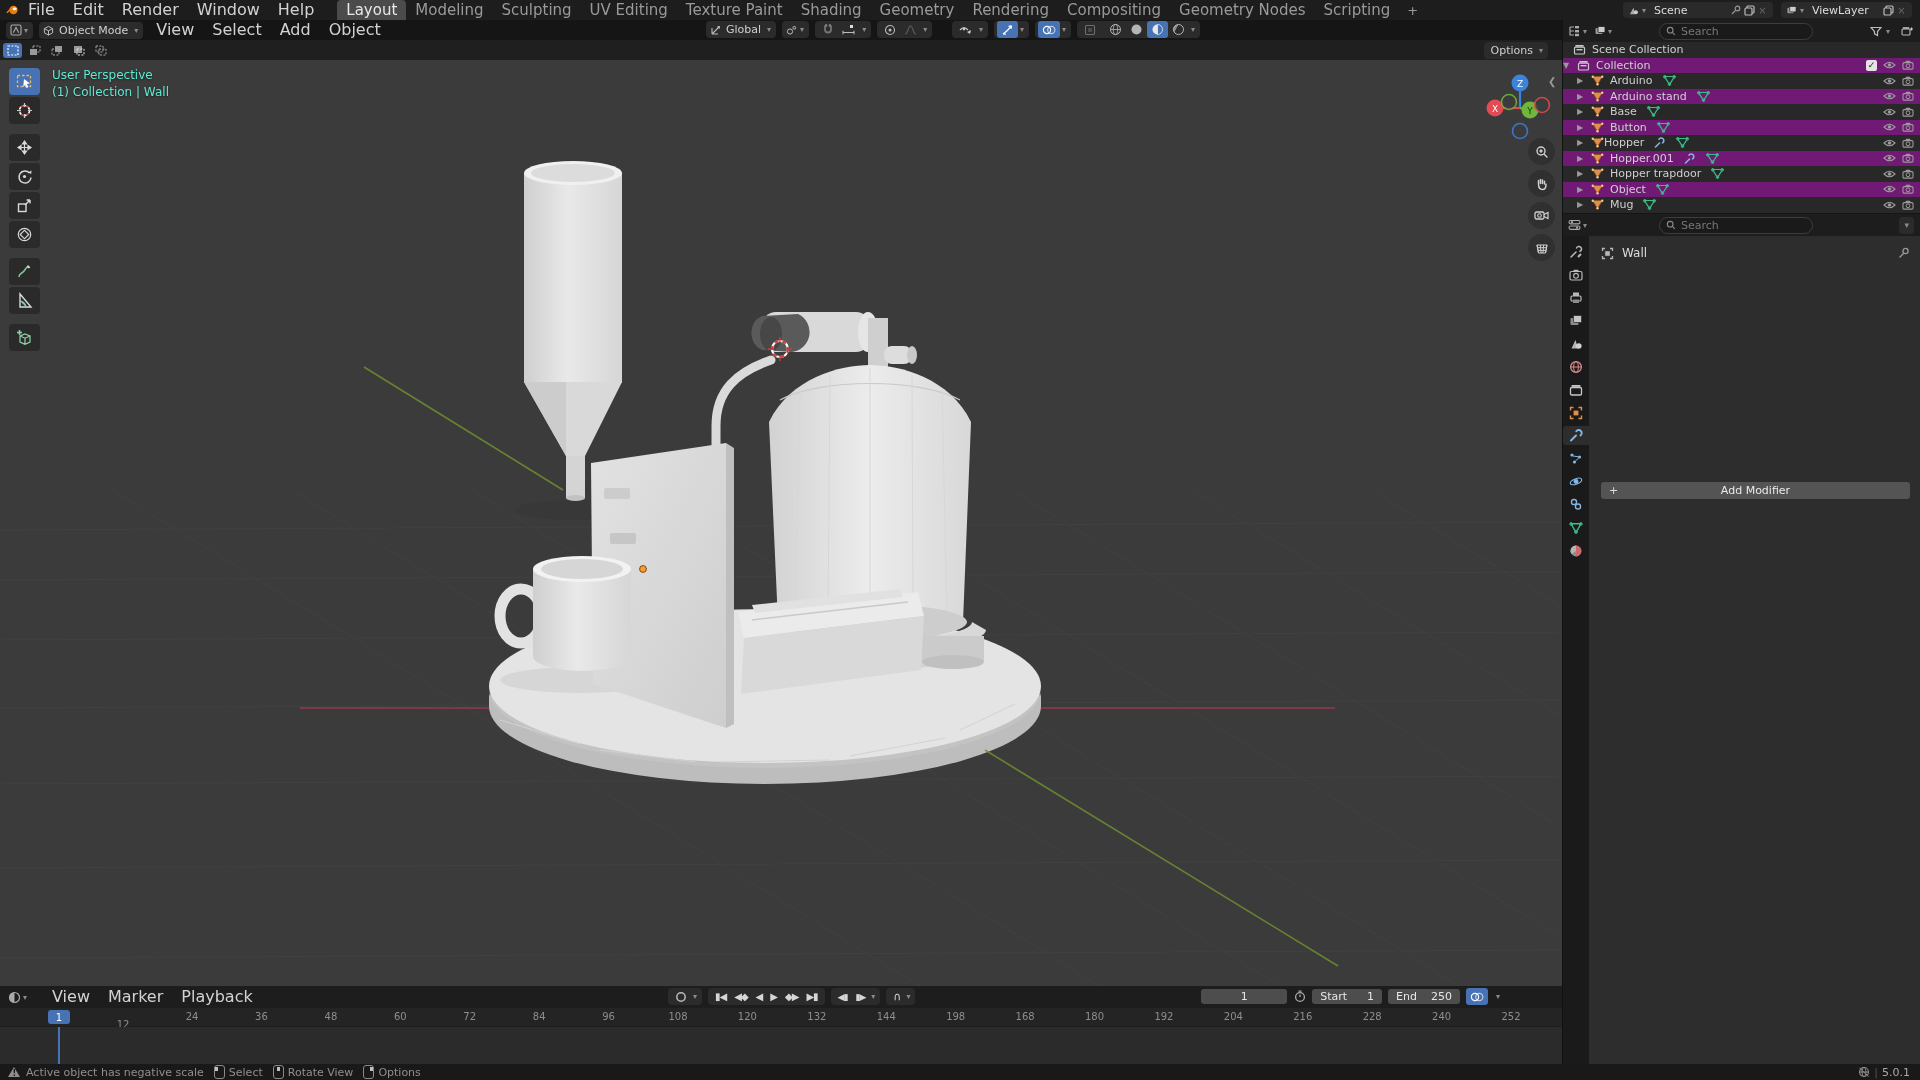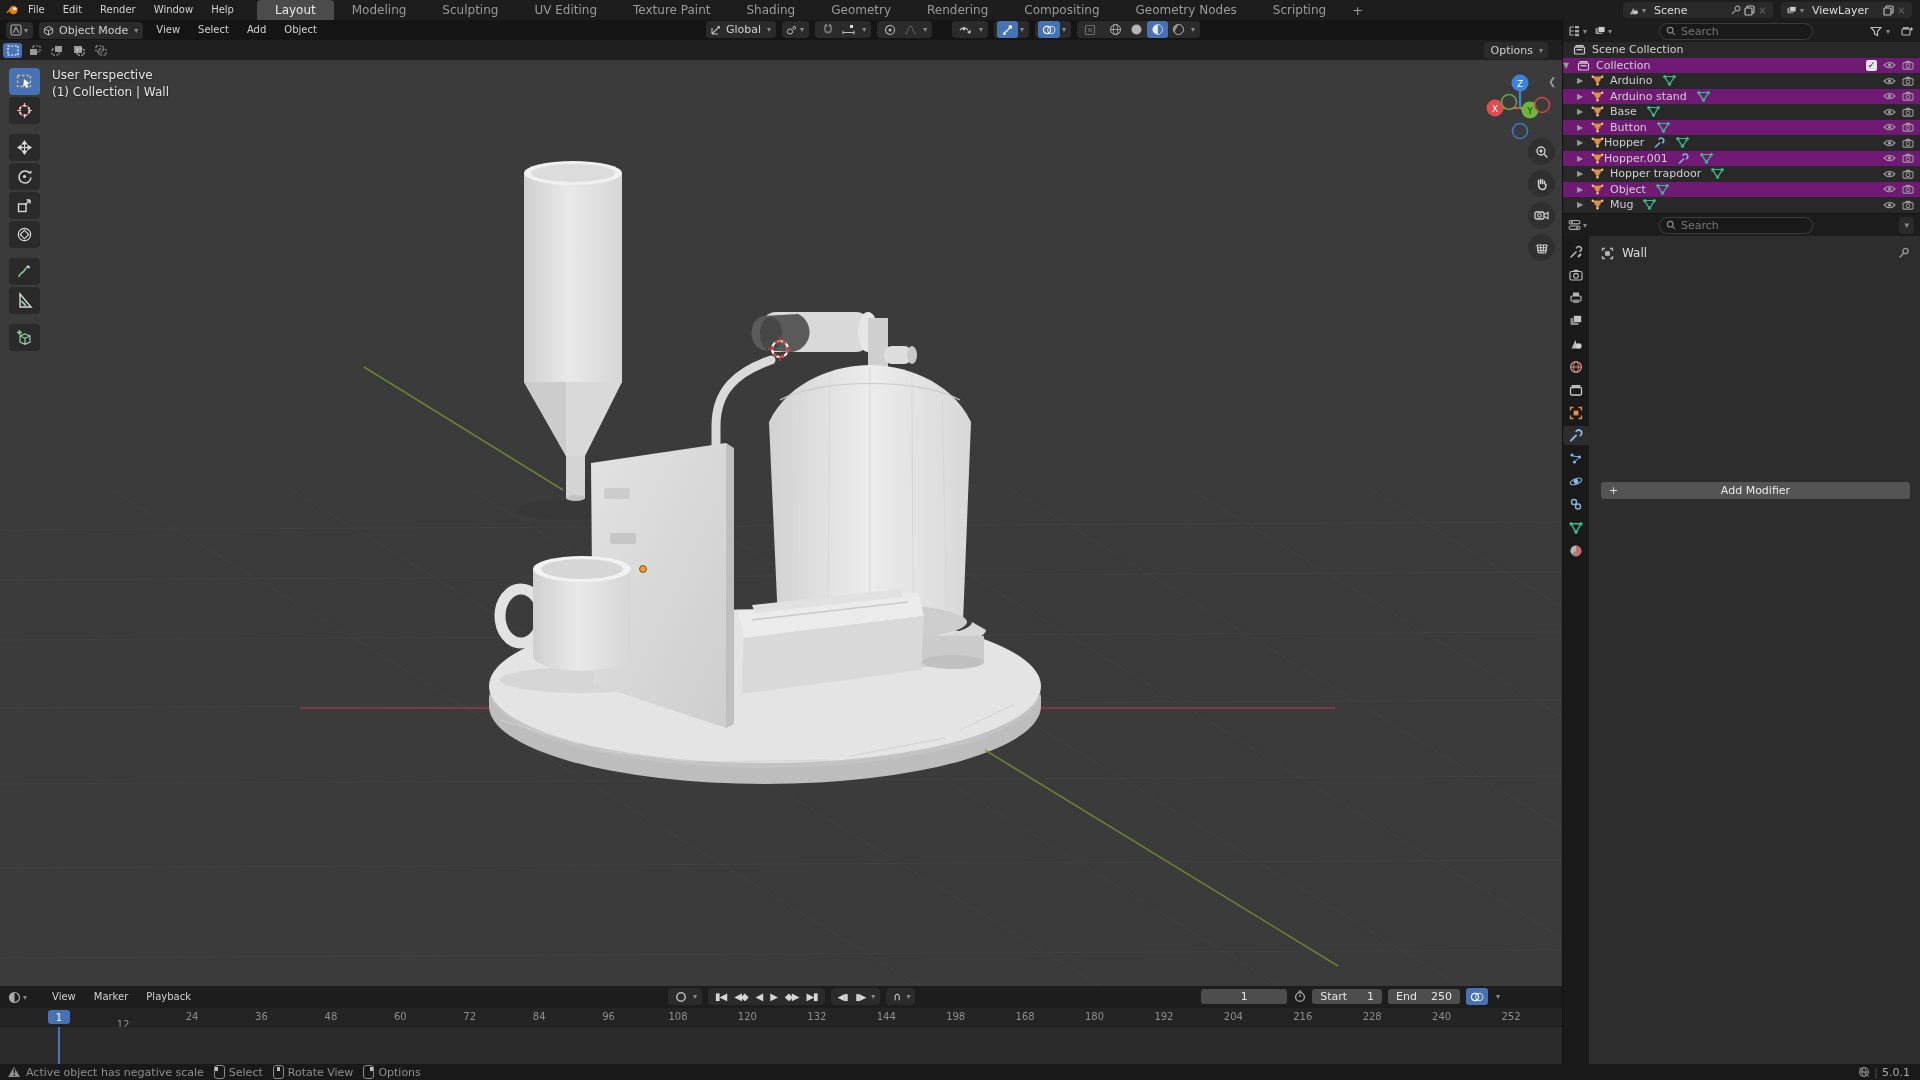--- a/index.html
+++ b/index.html
@@ -2,41 +2,41 @@
 <html><head>
 <meta charset="utf-8">
 <style>
   html,body{margin:0;padding:0;background:#0c0c0c;}
   body{width:1920px;height:1080px;position:relative;overflow:hidden;
        font-family:"DejaVu Sans","Liberation Sans",sans-serif;font-size:12px;color:#c9c9c9;
        -webkit-font-smoothing:antialiased;}
   .abs{position:absolute;}
   
   #topbar{left:0;top:0;width:1920px;height:20px;background:#1d1d1d;display:flex;align-items:center;z-index:30;}
-  .menu-item{padding:0 9px;color:#d2d2d2;font-size:10px;line-height:20px;cursor:default;}
+  .menu-item{padding:0 9px;color:#d2d2d2;font-size:16px;line-height:20px;cursor:default;}
   .ws-tabs{display:flex;margin-left:14px;height:20px;align-items:flex-end;}
-  .ws-tab{padding:2px 18px;font-size:12px;color:#9a9a9a;border-radius:4px 4px 0 0;line-height:16px;}
+  .ws-tab{padding:2px 9px;font-size:15px;color:#9a9a9a;border-radius:4px 4px 0 0;line-height:16px;}
   .ws-tab.active{background:#4b4b4b;color:#e8e8e8;}
   .ws-add{color:#9a9a9a;padding:0 8px;font-size:13px;}
   .id-block{display:flex;align-items:center;background:#2a2a2a;border-radius:4px;height:16px;padding:0 4px;margin-left:8px;}
   .id-block .txt{padding:0 6px;color:#ddd;font-size:11px;}
   .mini-ic{width:13px;height:13px;display:inline-flex;align-items:center;justify-content:center;color:#9a9a9a;font-size:10px;}
   .chev{color:#8a8a8a;font-size:8px;padding:0 2px;}
   
   #vp-header{left:0;top:20px;width:1562px;height:20px;background:#151515;display:flex;align-items:center;z-index:20;}
   .hgroup{display:flex;align-items:center;background:#2b2b2b;border-radius:4px;height:17px;margin-left:6px;padding:0 3px;}
   .hbtn{display:flex;align-items:center;padding:0 4px;height:17px;color:#cfcfcf;font-size:11px;}
   .hbtn.blue{background:#4772b3;border-radius:3px;color:#fff;}
   .hbtn.dim{opacity:.45;}
   #toolsettings{left:0;top:40px;width:1562px;height:20px;background:#1f1f1f;display:flex;align-items:center;z-index:20;}
   .selmode{width:19px;height:15px;border-radius:3px;margin-left:3px;display:flex;align-items:center;justify-content:center;}
   .selmode.active{background:#4772b3;}
   
   #canvas{left:0;top:60px;width:1562px;height:926px;background:#3b3b3b;overflow:hidden;}
-  #overlay-text{left:52px;top:7px;color:#e5e5e5;font-size:12px;line-height:17px;text-shadow:0 1px 2px rgba(0,0,0,.5);}
+  #overlay-text{left:52px;top:7px;color:#5eead4;font-size:12px;line-height:17px;text-shadow:0 1px 2px rgba(0,0,0,.5);}
   #toolbar{left:9px;top:8px;display:flex;flex-direction:column;gap:2px;}
   .tool-btn{width:31px;height:27px;background:rgba(41,41,41,.95);border-radius:4px;display:flex;align-items:center;justify-content:center;}
   .tool-btn.active{background:#4772b3;}
   .tool-gap{height:6px;}
   .nav-btn{width:27px;height:27px;border-radius:50%;background:rgba(40,40,40,.55);display:flex;align-items:center;justify-content:center;position:absolute;left:1528px;}
   
   #rightpanel{left:1562px;top:20px;width:358px;height:1044px;background:#2d2d2d;border-left:1px solid #111;box-sizing:border-box;}
   .panel-header{height:22px;background:#1d1d1d;display:flex;align-items:center;position:relative;}
   .search-box{display:flex;align-items:center;background:#1a1a1a;border:1px solid #3d3d3d;border-radius:9px;height:15px;width:140px;padding:0 6px;color:#777;font-size:11px;gap:5px;}
   #outliner-body{background:#701a75;height:171px;overflow:hidden;font-size:11px;}
@@ -820,21 +820,21 @@
         <span style="width:14px"></span>
         <span style="width:14px;color:#999;font-size:8px">▶</span>
   <span>
           <svg width="13" height="11" viewBox="0 0 13 11">
             <path d="M1.5 1.5 H11.5 L6.5 9.5 Z" fill="#e0904d" stroke="#8a5420" stroke-width=".8"></path>
             <circle cx="1.8" cy="1.8" r="1.2" fill="#f3c894"></circle>
             <circle cx="11.2" cy="1.8" r="1.2" fill="#f3c894"></circle>
             <circle cx="6.5" cy="9.2" r="1.2" fill="#f3c894"></circle>
           </svg>
         </span>
-        <span style="margin-left:0">Hopper.001</span>
+        <span style="margin-left:6px">Hopper.001</span>
   <span style="margin-left:10px">
           <svg width="12" height="11" viewBox="0 0 12 11">
             <path d="M1.5 10 L5.5 6 M5 2.2 a2.6 2.6 0 1 1 3.6 3.6" fill="none" stroke="#84b5e3" stroke-width="1.6" stroke-linecap="round"></path>
           </svg>
         </span>
   <span style="margin-left:10px">
           <svg width="13" height="11" viewBox="0 0 13 11">
             <path d="M1.5 1.5 H11.5 L6.5 9.5 Z" fill="none" stroke="#3dbc8a" stroke-width="1.2"></path>
             <circle cx="1.8" cy="1.8" r="1.3" fill="none" stroke="#3dbc8a"></circle>
             <circle cx="11.2" cy="1.8" r="1.3" fill="none" stroke="#3dbc8a"></circle>

